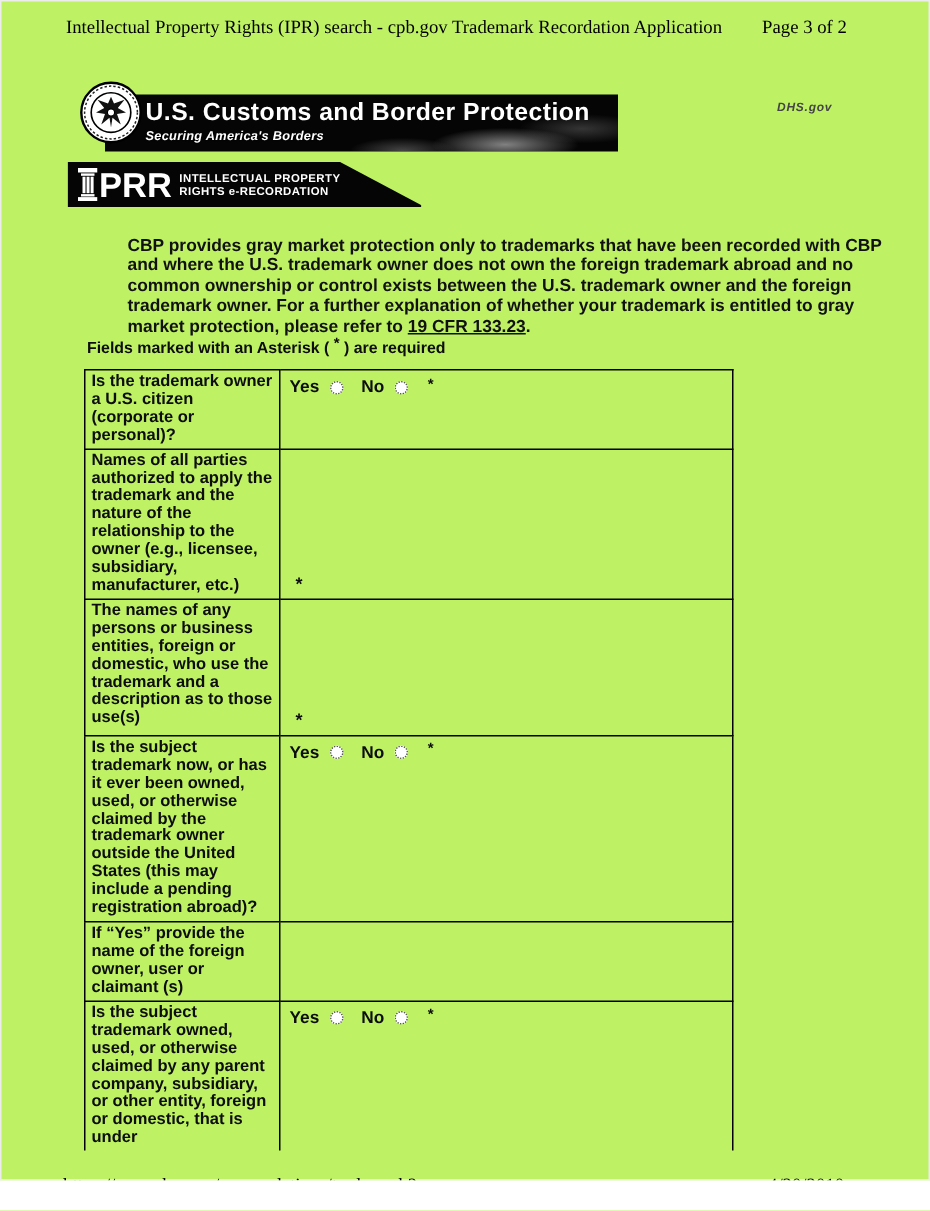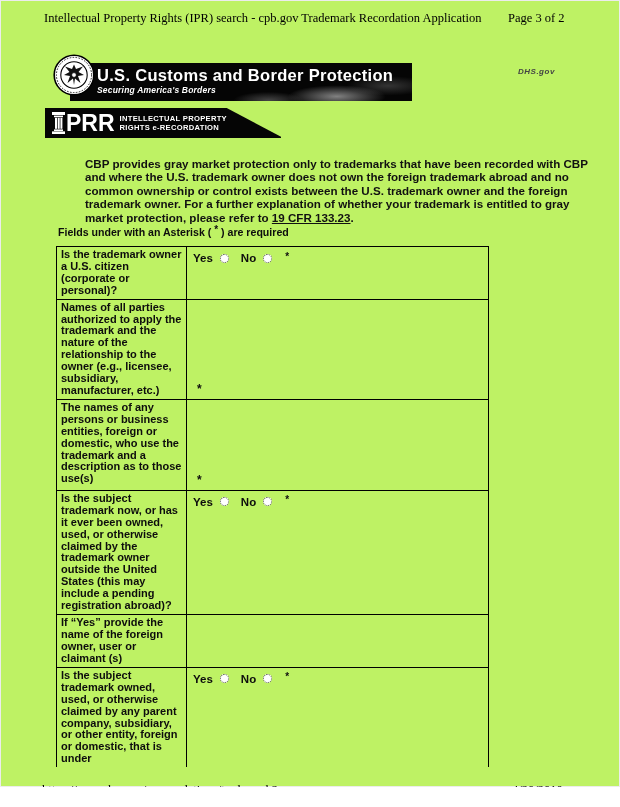--- a/index.html
+++ b/index.html
@@ -106,21 +106,21 @@
     </svg>
     <div class="ipr-acronym">PRR</div>
     <div class="ipr-lines">
       <div>INTELLECTUAL PROPERTY</div>
       <div>RIGHTS e-RECORDATION</div>
     </div>
   </div>
 
   <div class="intro"><span>CBP provides gray market protection only to trademarks that have been recorded with CBP and where the U.S. trademark owner does not own the foreign trademark abroad and no common ownership or control exists between the U.S. trademark owner and the foreign trademark owner. For a further explanation of whether your trademark is entitled to gray market protection, please refer to </span><span class="cfr-link">19 CFR 133.23</span><span>.</span></div>
 
-  <div class="req-note"><span>Fields under with an Asterisk ( </span><span class="sup">*</span><span> ) are required</span></div>
+  <div class="req-note"><span>Fields marked with an Asterisk ( </span><span class="sup">*</span><span> ) are required</span></div>
 
   <table class="form-table">
     <tbody>
         <tr class="r1">
       <td class="q">Is the trademark owner a U.S. citizen (corporate or personal)?</td>
       <td class="a">
         <div class="radio-line">
           <span class="lbl">Yes</span>
           <span class="radio"></span>
           <span class="lbl">No</span>

